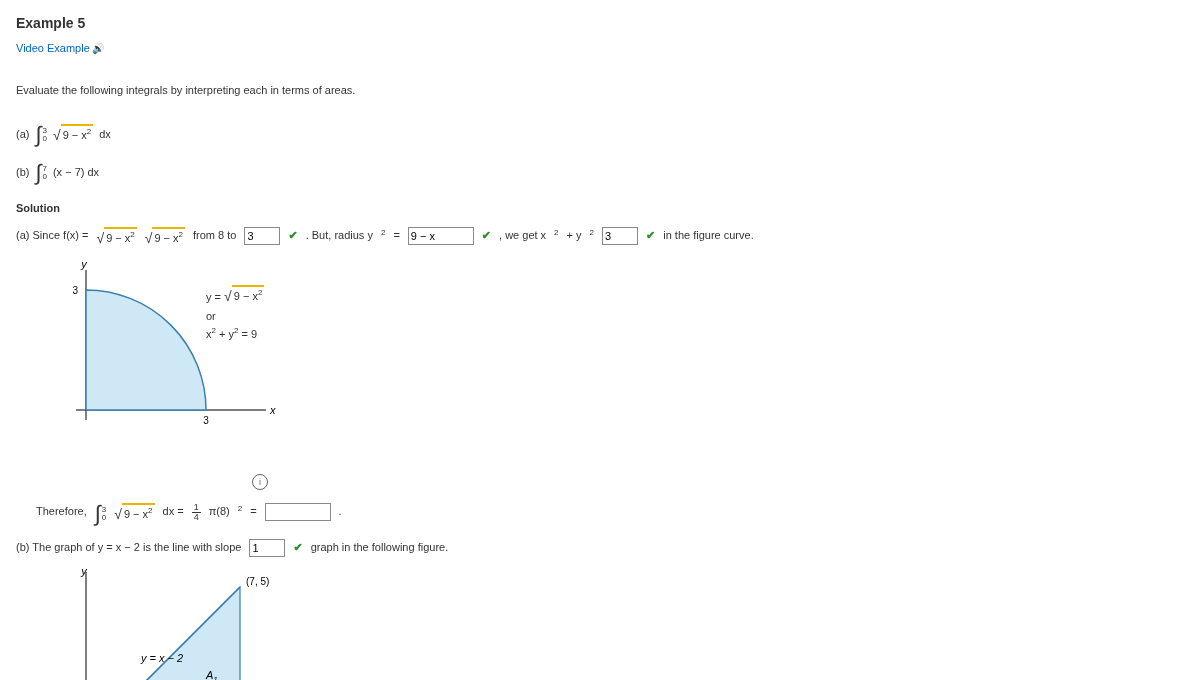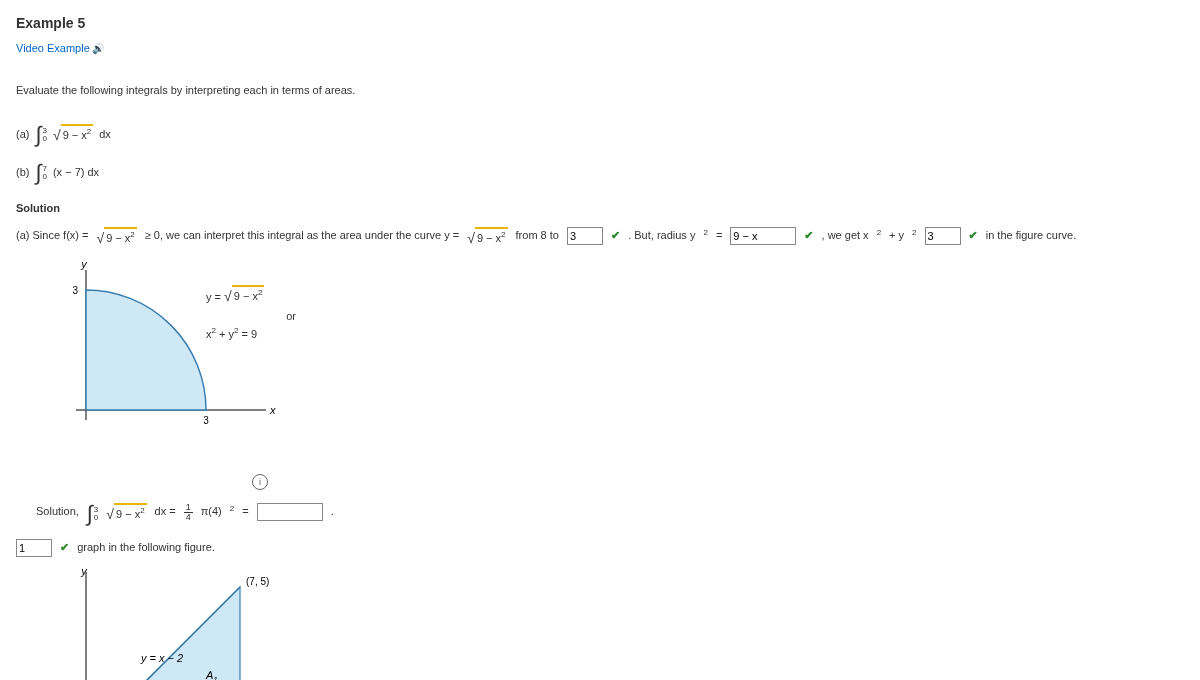--- a/index.html
+++ b/index.html
@@ -93,21 +93,20 @@
 </div>
 
 <div class="section-head">Solution</div>
 
 <div class="flow">
   <span>(a)   Since f(x) = </span>
   <span class="sqrt nowrap">
       <span class="rad">√</span>
       <span class="arg"><span>9 − x</span><span class="sup">2</span></span>
     </span>
-  <span> ≥ 0, we can interpret this integral as the area under the curve y = </span>
   <span class="sqrt nowrap">
       <span class="rad">√</span>
       <span class="arg"><span>9 − x</span><span class="sup">2</span></span>
     </span>
   <span> from 8 to </span>
   <input class="ans w30" value="3" style="">
   <span class="check">✔</span>
   <span> . But, radius y</span>
     <span class="sup">2</span>
   <span> = </span>
@@ -132,56 +131,57 @@
   <text x="28" y="8" font-size="11" font-style="italic" text-anchor="middle">y</text>
   <text x="214" y="154" font-size="11" font-style="italic">x</text>
 </svg>
 <div style="position:relative; top:-170px; left:150px; width:90px; font-size:11px;">
   <div class="nowrap">
     <span>y = </span><span class="sqrt">
           <span class="rad">√</span>
           <span class="arg"><span>9 − x</span><span class="sup">2</span></span>
         </span>
   </div>
-  <div style="text-align:right;">or</div>
+  <div style="text-align:left;">or</div>
   <div class="nowrap">
     <span>x</span><span class="sup">2</span><span> + y</span><span class="sup">2</span><span> = 9</span>
   </div>
 </div>
 <div style="margin-top:-40px; margin-left:190px;">
   <span class="info-icon">i</span>
 </div>
 </div>
 
 <div class="flow" style="margin-left:20px;">
-  <span>Solution,</span>
+  <span>Therefore,</span>
   <span class="int">
     <span class="sym">∫</span>
     <span class="lims">
       <span>3</span>
       <span>0</span>
     </span>
   </span>
   <span class="sqrt">
       <span class="rad">√</span>
       <span class="arg"><span>9 − x</span><span class="sup">2</span></span>
     </span>
   <span> dx = </span>
   <span class="frac">
       <span class="n">1</span>
       <span class="d">4</span>
     </span>
-  <span>π(4)</span>
+  <span>π(8)</span>
     <span class="sup">2</span>
   <span> = </span>
   <input class="ans w60" style="">
   <span>.</span>
 </div>
 
 <div class="flow" style="margin-top:14px;">
+  <span>(b)   The graph of y = x − 2 is the line with slope </span>
   <input class="ans w30" value="1" style="">
   <span class="check">✔</span>
   <span> graph in the following figure.</span>
 </div>
 
 <div class="figure">
 <svg width="240" height="190" viewBox="0 0 240 190">
   <line x1="30" y1="5" x2="30" y2="175" stroke="#000" stroke-width="1"></line>
   <line x1="20" y1="130" x2="220" y2="130" stroke="#000" stroke-width="1"></line>
 

